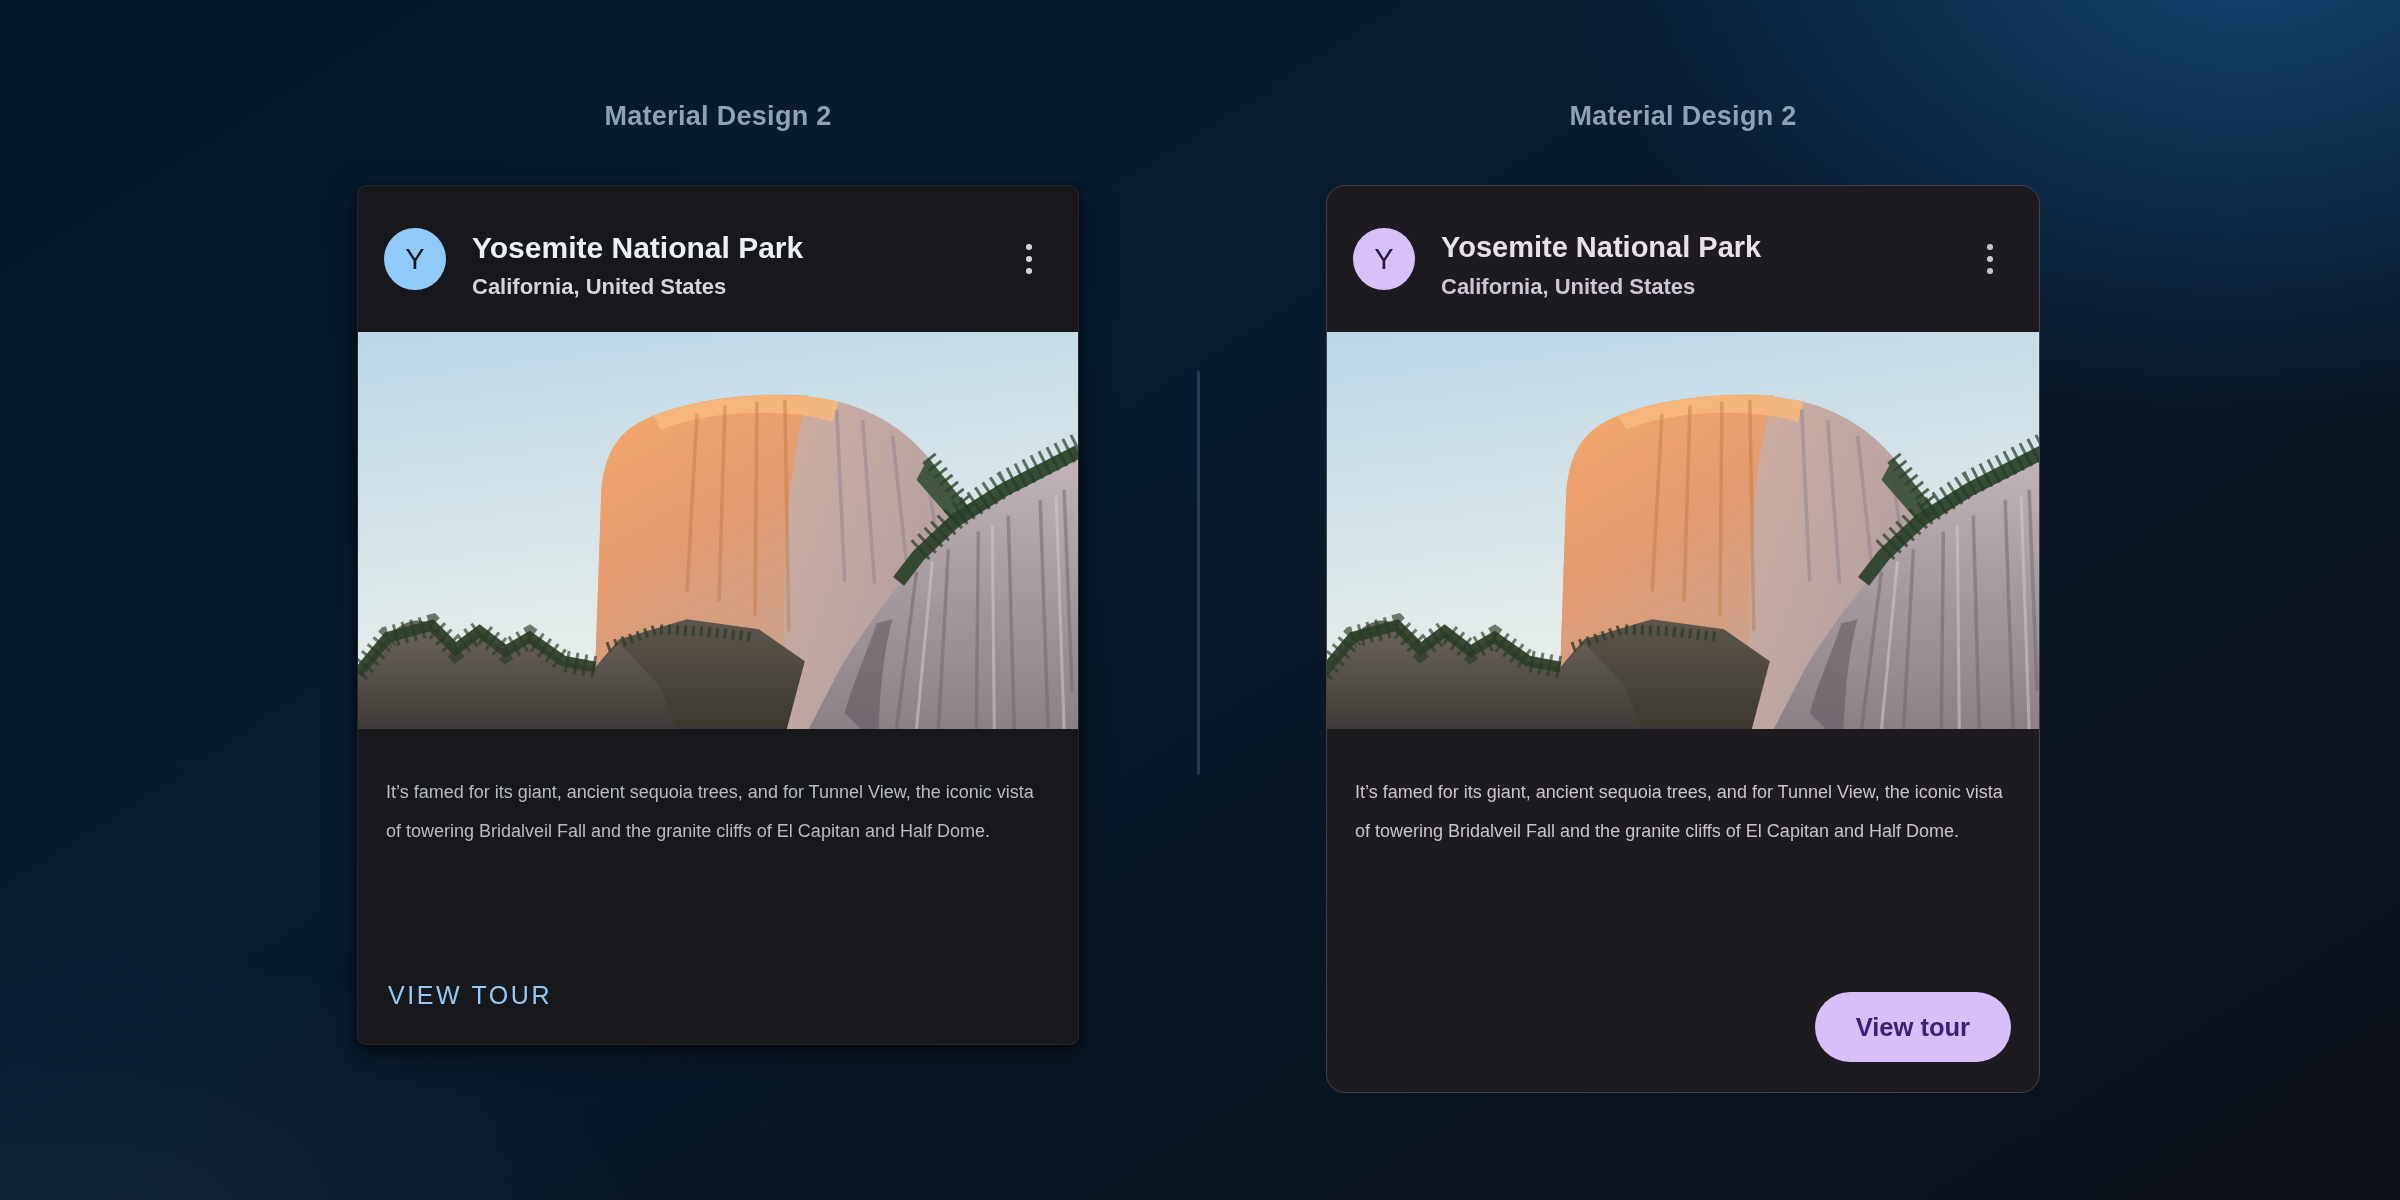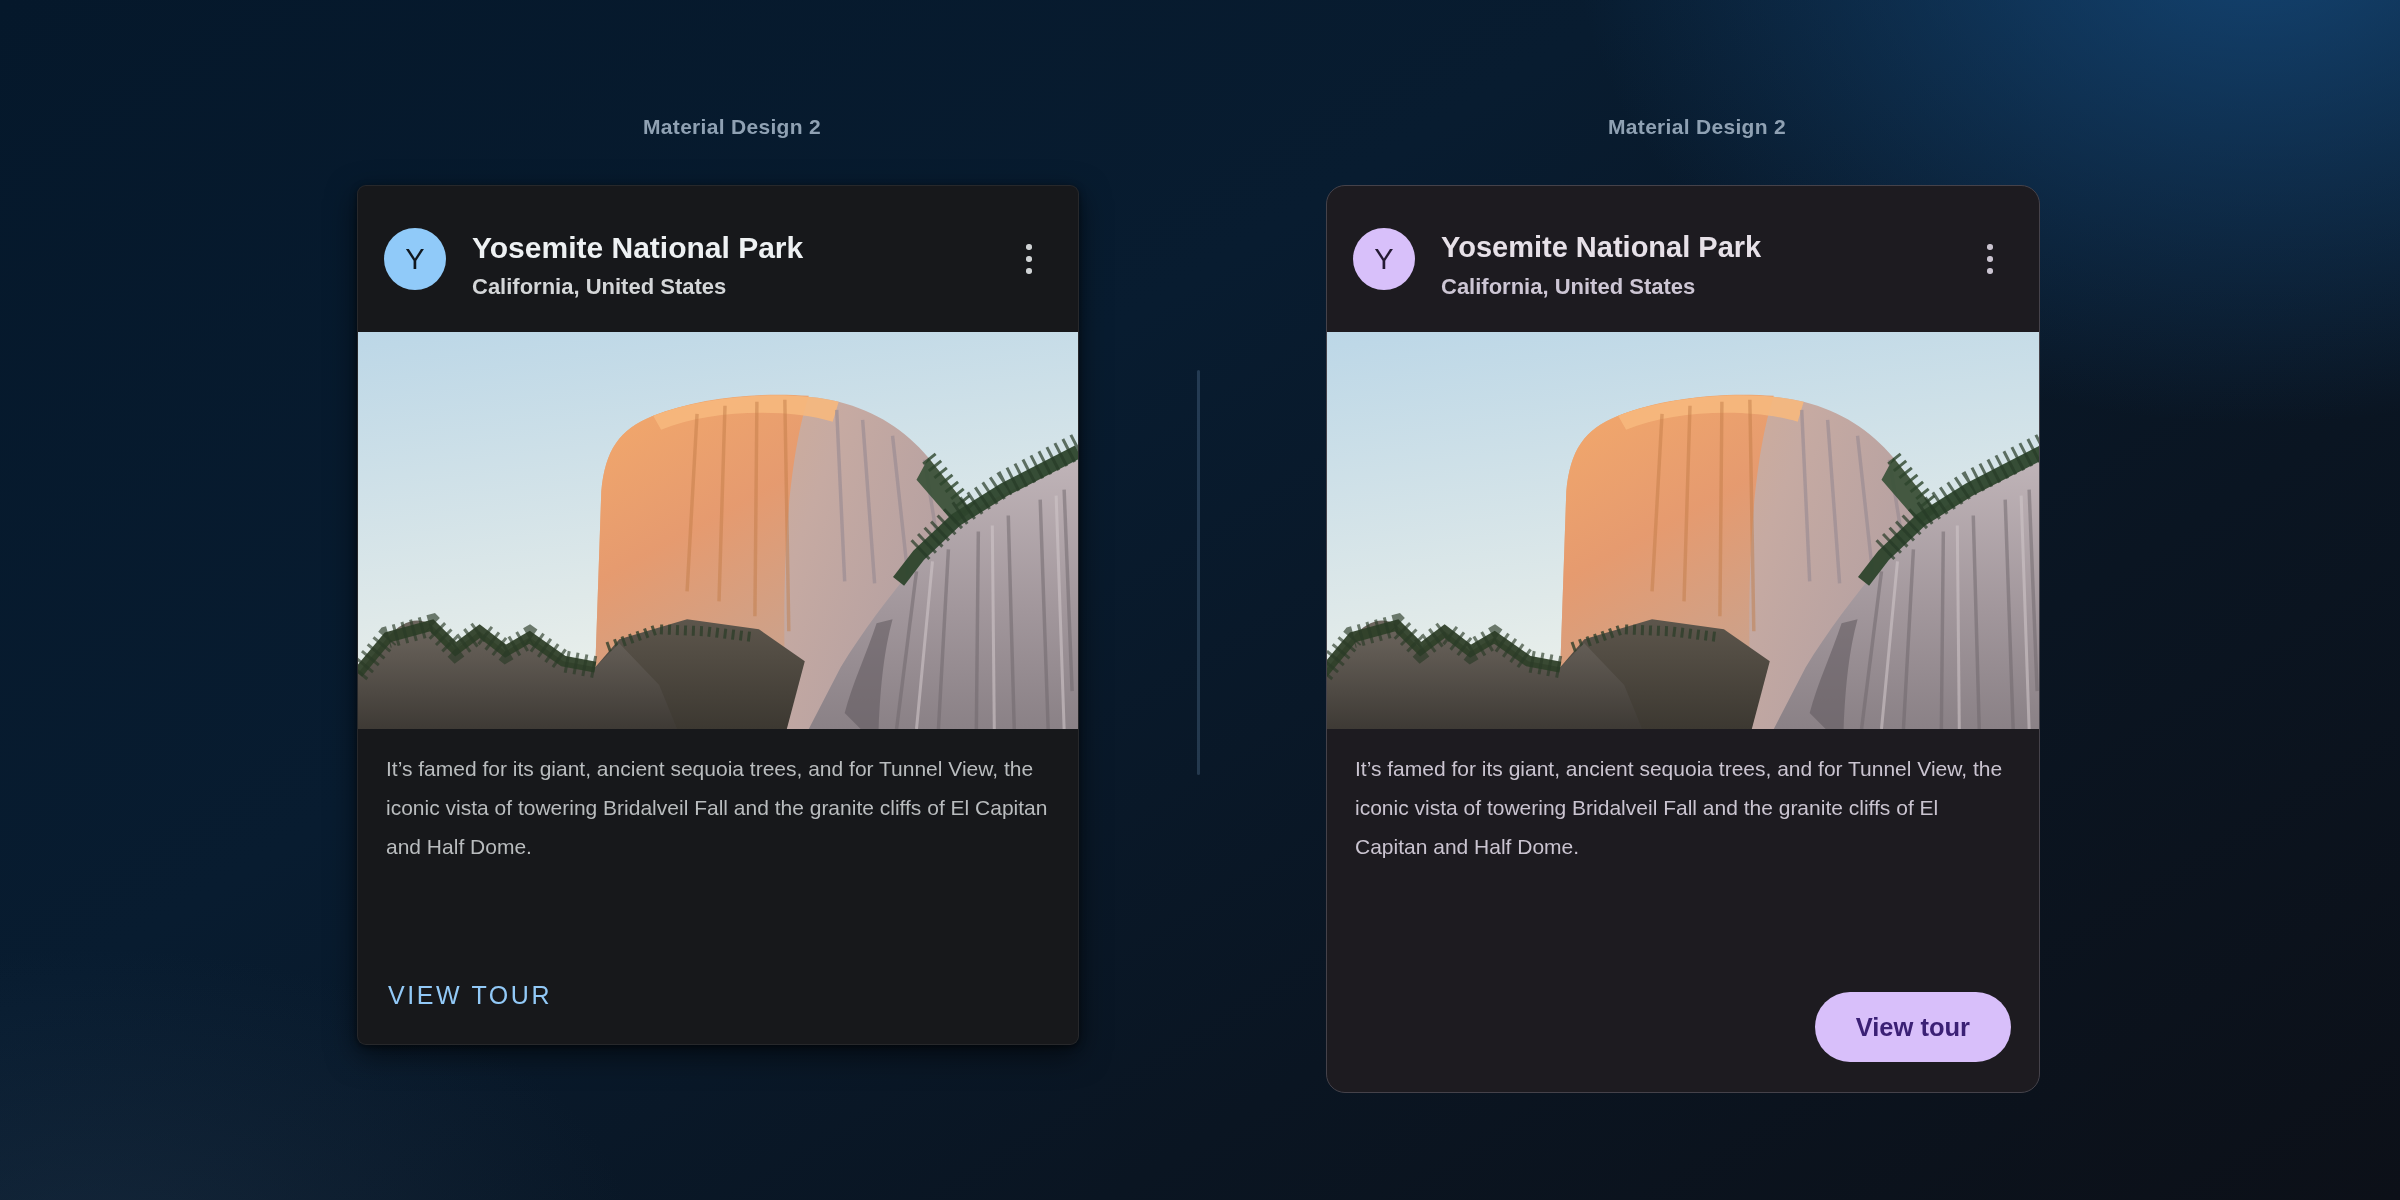--- a/index.html
+++ b/index.html
@@ -5,22 +5,22 @@
   html,body{margin:0;padding:0;}
   body{
     width:2400px;height:1200px;overflow:hidden;position:relative;
     font-family:"Liberation Sans", sans-serif;
     background:
       radial-gradient(1100px 800px at 94% -6%, rgba(23,82,138,.75), rgba(23,82,138,0) 62%),
       radial-gradient(900px 500px at 4% 104%, rgba(46,66,88,.28), rgba(46,66,88,0) 60%),
       linear-gradient(148deg, #05182b 0%, #081c30 38%, #0a1522 70%, #0c1018 100%);
   }
   .col-heading{
-    position:absolute;top:101px;margin:14px;text-align:center;
-    font-size:21px;font-weight:700;color:#8fa1b3;letter-spacing:.3px;
+    position:absolute;top:101px;margin:0;text-align:center;
+    font-size:27px;font-weight:700;color:#8fa1b3;letter-spacing:.3px;
   }
   .heading-md2{left:357px;width:722px;}
   .heading-md3{left:1326px;width:714px;}
 
   .card{position:absolute;top:185px;display:flex;flex-direction:column;box-sizing:border-box;}
   .card-md2{
     left:357px;width:722px;height:860px;background:#17181b;border-radius:9px;
     border:1px solid rgba(255,255,255,.07);
     box-shadow:0 10px 30px rgba(0,0,0,.55), 0 2px 6px rgba(0,0,0,.5);
   }
@@ -43,21 +43,21 @@
   .card-md3 .card-subtitle{color:#cdc6d4;}
   .kebab{flex:0 0 auto;width:46px;height:56px;background:none;border:none;cursor:pointer;
     display:flex;flex-direction:column;align-items:center;justify-content:center;gap:6.5px;padding:0;}
   .kebab i{width:5.5px;height:5.5px;border-radius:50%;display:block;}
   .card-md2 .kebab i{background:#d0d3d5;}
   .card-md3 .kebab i{background:#cac4d0;}
 
   .photo-wrap{height:397px;flex:0 0 397px;overflow:hidden;}
   .photo{width:100%;height:100%;display:block;}
 
-  .card-body{margin:20px 28px 0 28px;font-size:21px;line-height:39px;font-weight:400;}
+  .card-body{margin:44px 28px 0 28px;font-size:18px;line-height:39px;font-weight:400;}
   .card-md2 .card-body{color:#b9bcbe;}
   .card-md3 .card-body{color:#cac4d0;}
 
   .text-btn{
     position:absolute;left:30px;bottom:34px;background:none;border:none;cursor:pointer;
     font-family:"Liberation Sans", sans-serif;
     font-size:25px;font-weight:500;letter-spacing:2.6px;color:#92c9f7;padding:0;
   }
   .filled-btn{
     position:absolute;right:28px;bottom:30px;height:70px;padding:0 41px;border:none;cursor:pointer;

